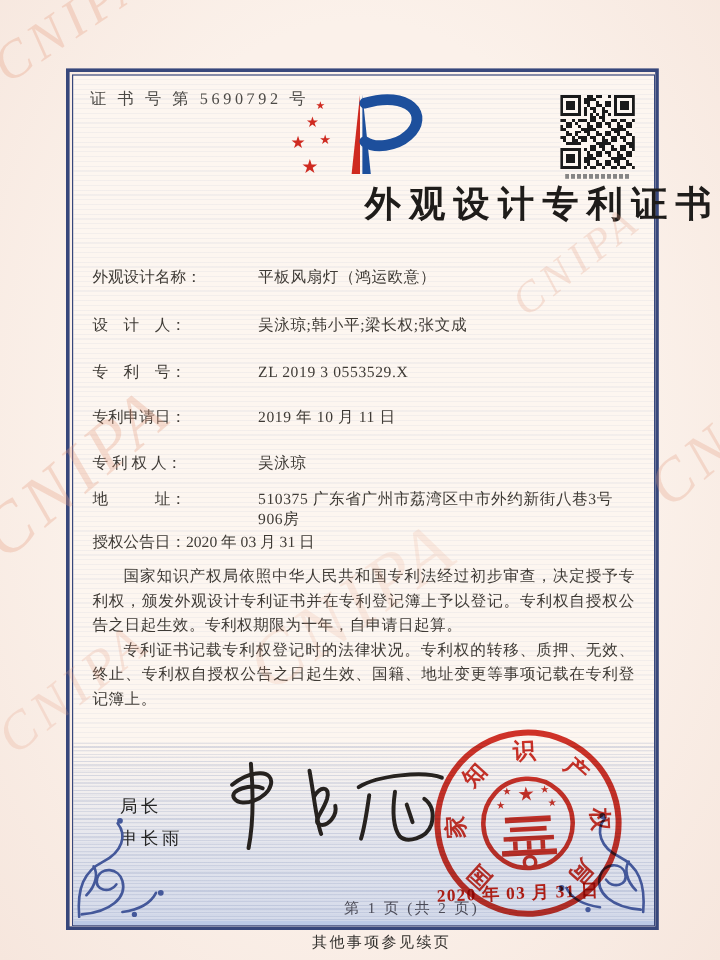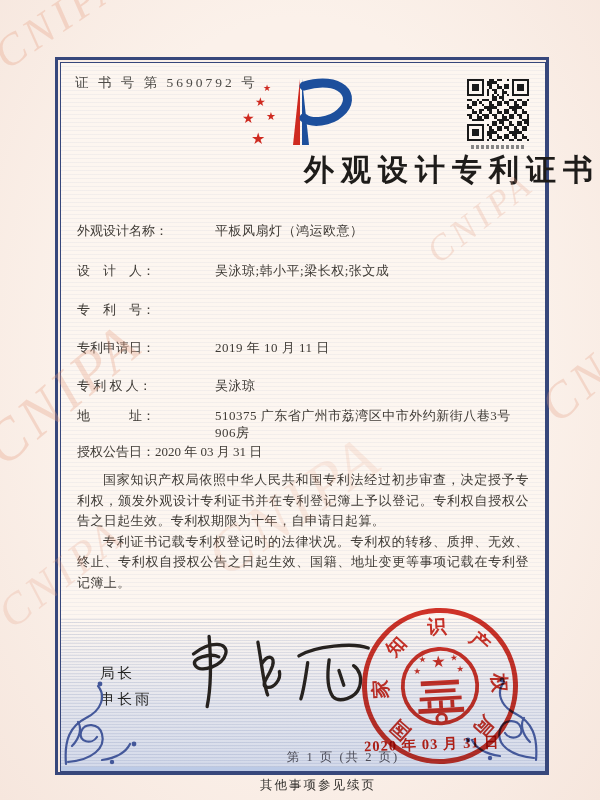--- a/index.html
+++ b/index.html
@@ -363,20 +363,21 @@
   <div class="field f0">
     <span class="lab">外观设计名称：</span>
     <span class="val">平板风扇灯（鸿运欧意）</span>
   </div>
   <div class="field f1">
     <span class="lab">设　计　人：</span>
     <span class="val">吴泳琼;韩小平;梁长权;张文成</span>
   </div>
   <div class="field f2">
     <span class="lab">专　利　号：</span>
+    <span class="val">ZL 2019 3 0553529.X</span>
   </div>
   <div class="field f3">
     <span class="lab">专利申请日：</span>
     <span class="val">2019 年 10 月 11 日</span>
   </div>
   <div class="field f4">
     <span class="lab">专 利 权 人：</span>
     <span class="val">吴泳琼</span>
   </div>
   <div class="field f5">

